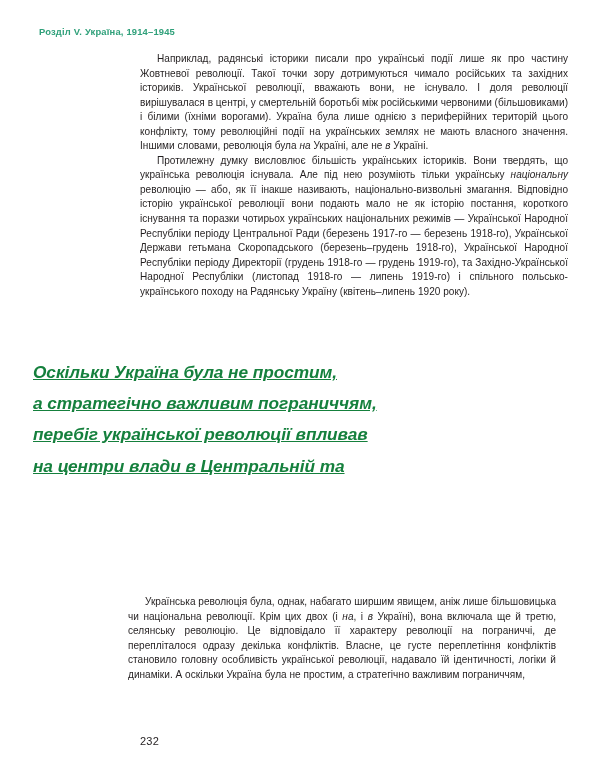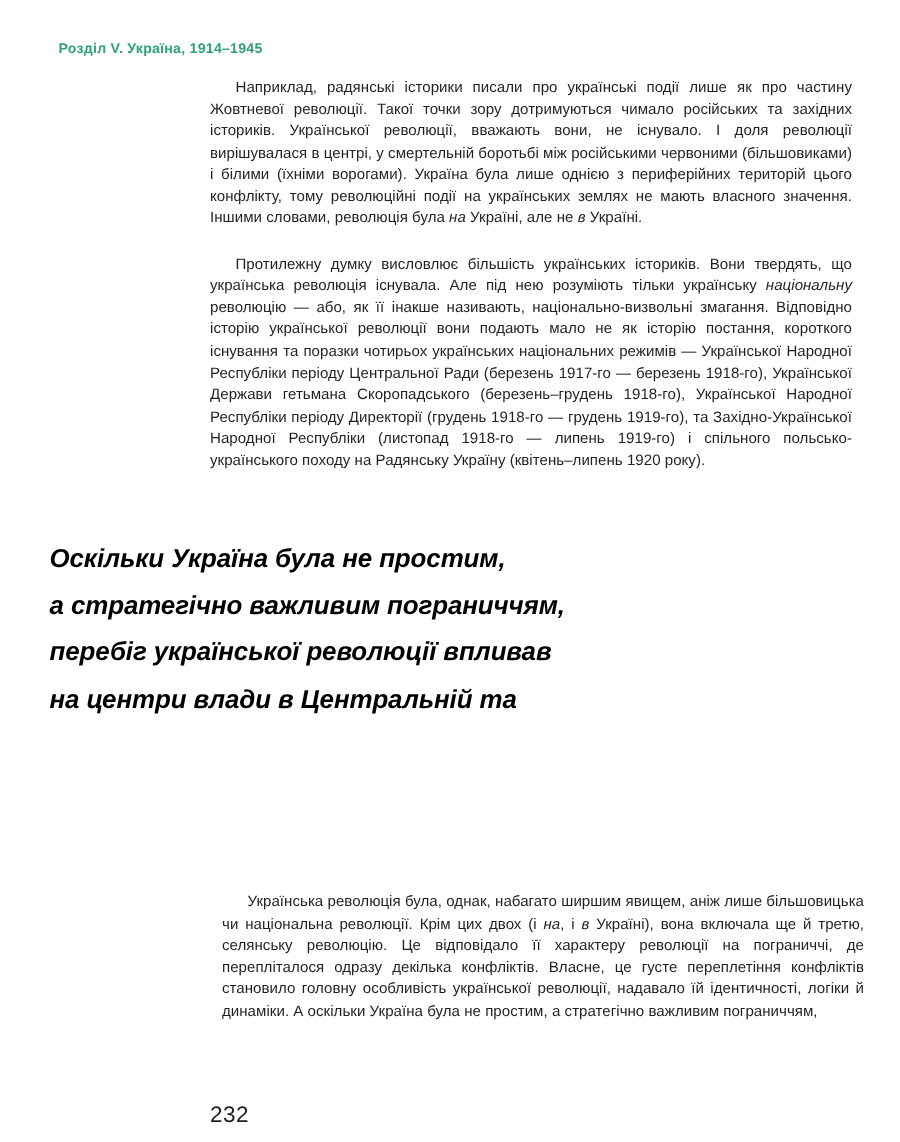--- a/index.html
+++ b/index.html
@@ -45,58 +45,59 @@
     margin: 0;
     font-size: 10.05px;
     line-height: 14.55px;
     text-align: justify;
     text-justify: inter-word;
     text-indent: 17px;
     color: #231f20;
     hyphens: manual;
     letter-spacing: 0.002em;
   }
-  .para + .para { margin-top: 16px; }
+  .para + .para { margin-top: 0; }
   .para i, .para em {
     font-style: italic;
   }
 
   
   .pullquote {
     position: absolute;
     left: 33px;
     top: 357px;
     width: 460px;
     margin: 0;
     font-size: 17.3px;
     line-height: 31.2px;
     font-style: italic;
     font-weight: 700;
-    color: #000000;
+    color: #15803d;
     letter-spacing: -0.004em;
+    text-decoration: underline;
   }
   .pullquote .ln {
     display: block;
     white-space: nowrap;
   }
 
   
   .body-col-lower {
     position: absolute;
-    left: 148px;
+    left: 128px;
     top: 595px;
     width: 428px;
   }
 
   
   .folio {
     position: absolute;
     left: 140px;
     top: 735px;
-    font-size: 15px;
+    font-size: 11px;
     color: #231f20;
     letter-spacing: 0.02em;
   }
 </style>
 </head>
 <body>
 
 <div class="page">
 
   <div class="running-header">Розділ V. Україна, 1914–1945</div>

